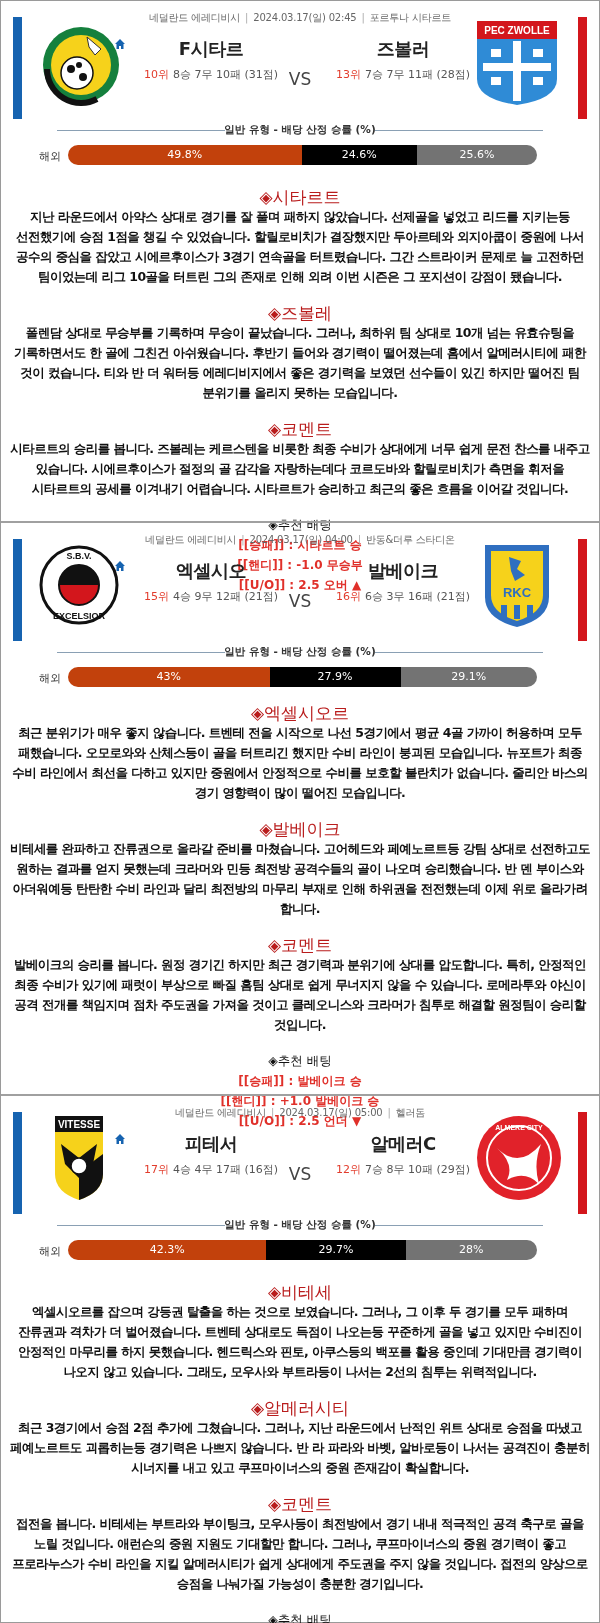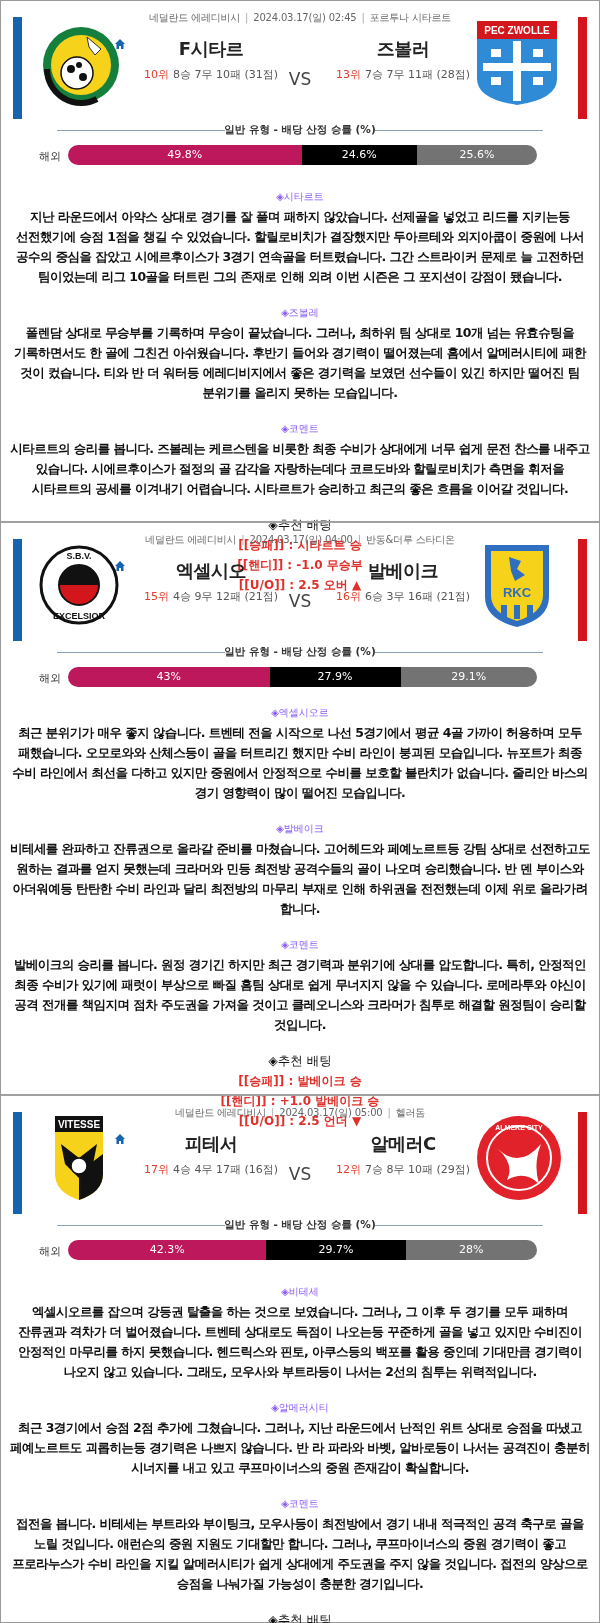--- a/index.html
+++ b/index.html
@@ -28,26 +28,26 @@
   .vs { position: absolute; top: 68px; left: 0; right: 0; text-align: center; font-size: 17px; color: #444; }
   .section-title { position: relative; height: 18px; margin: 0 56px; }
   .section-title .line { position: absolute; top: 9px; height: 1px; background: #8aa0b4; width: 168px; }
   .section-title .line.l { left 0; left: 0; }
   .section-title .line.r { right: 0; }
   .section-title .txt { position: absolute; left: 0; right: 0; text-align: center; font-size: 10.5px; font-weight: bold; color: #333; top: 2px; }
   .odds-row { position: relative; height: 24px; margin-top: 6px; }
   .odds-row .label { position: absolute; left: 38px; top: 4px; font-size: 11px; color: #333; }
   .odds-bar { position: absolute; left: 67px; right: 62px; top: 0; height: 20px; border-radius: 10px; overflow: hidden; display: flex; }
   .odds-bar .seg { height: 20px; line-height: 20px; text-align: center; font-size: 11px; color: #fff; }
-  .odds-bar .home-seg { background: #be185d; }
+  .odds-bar .home-seg { background: #c2410c; }
   .odds-bar .draw-seg { background: #000000; }
   .odds-bar .away-seg { background: #737373; }
   .body { padding: 0 8px; text-align: center; }
   .block { margin-top: 16px; }
-  .block-title { font-size: 10px; color: #8b5cf6; line-height: 20px; }
+  .block-title { font-size: 17px; color: #b91c1c; line-height: 20px; }
   .block-text { font-size: 12.5px; color: #111; line-height: 20px; font-weight: bold; letter-spacing: -0.55px; word-break: keep-all; }
   .bets { margin-top: 16px; }
   .bets .bet-title { font-size: 12.5px; color: #111; line-height: 20px; }
   .bets .bet { font-size: 12px; color: #e0302a; line-height: 20px; font-weight: bold; }
   svg { display: block; }
 </style>
 </head>
 <body>
 
 <div class="page">

